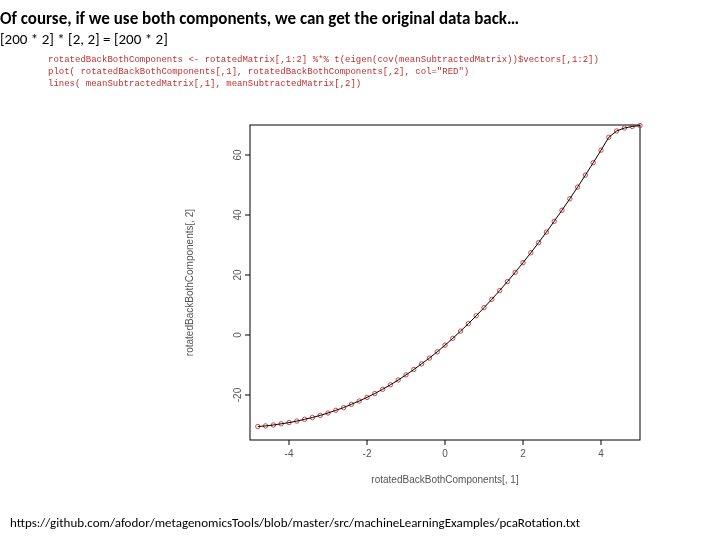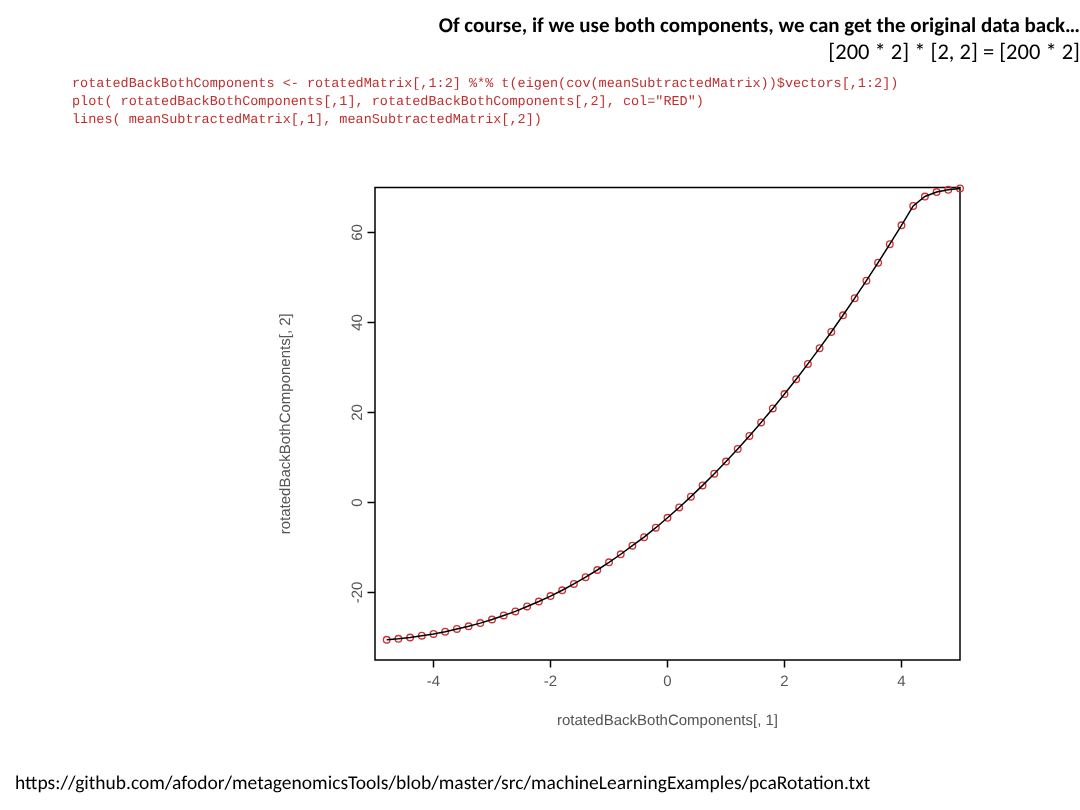--- a/index.html
+++ b/index.html
@@ -6,27 +6,27 @@
     margin: 0;
     padding: 0;
     width: 720px;
     height: 540px;
     font-family: Calibri, Arial, sans-serif;
     background: #fff;
     position: relative;
     overflow: hidden;
   }
   .title {
-    text-align: right;
+    text-align: left;
     font-weight: bold;
-    font-size: 14px;
+    font-size: 17px;
     padding-top: 8px;
   }
   .subtitle {
-    text-align: right;
+    text-align: left;
     font-size: 15px;
     margin-top: 1px;
   }
   .code-block {
     font-family: "Courier New", monospace;
     font-size: 9px;
     color: #c03030;
     white-space: pre;
     line-height: 1.35;
     margin: 6px 0 0 48px;

